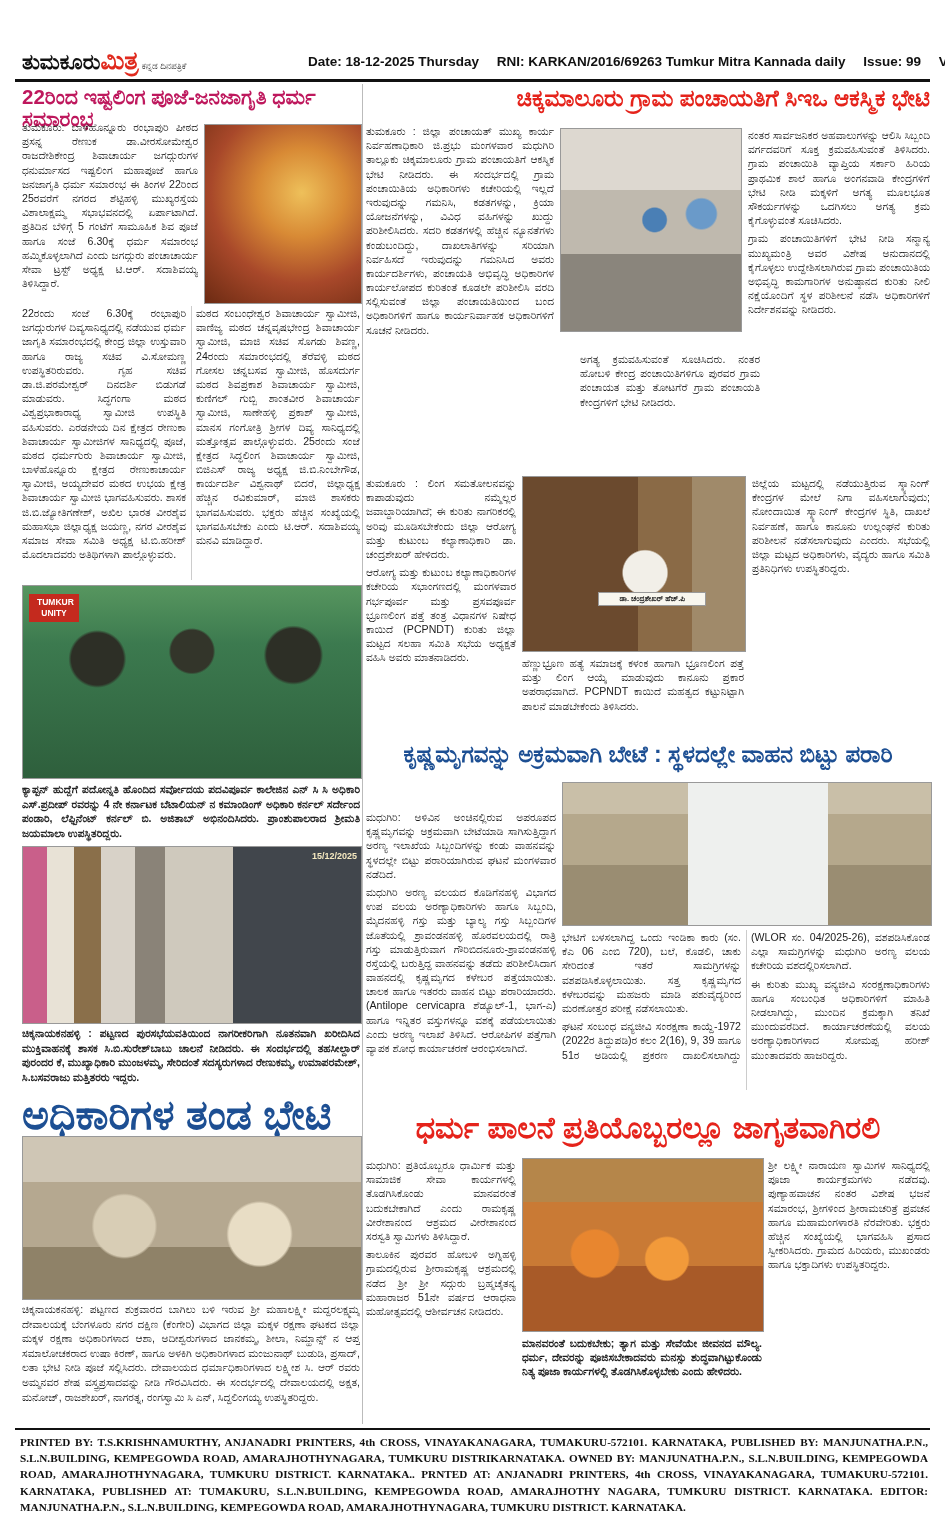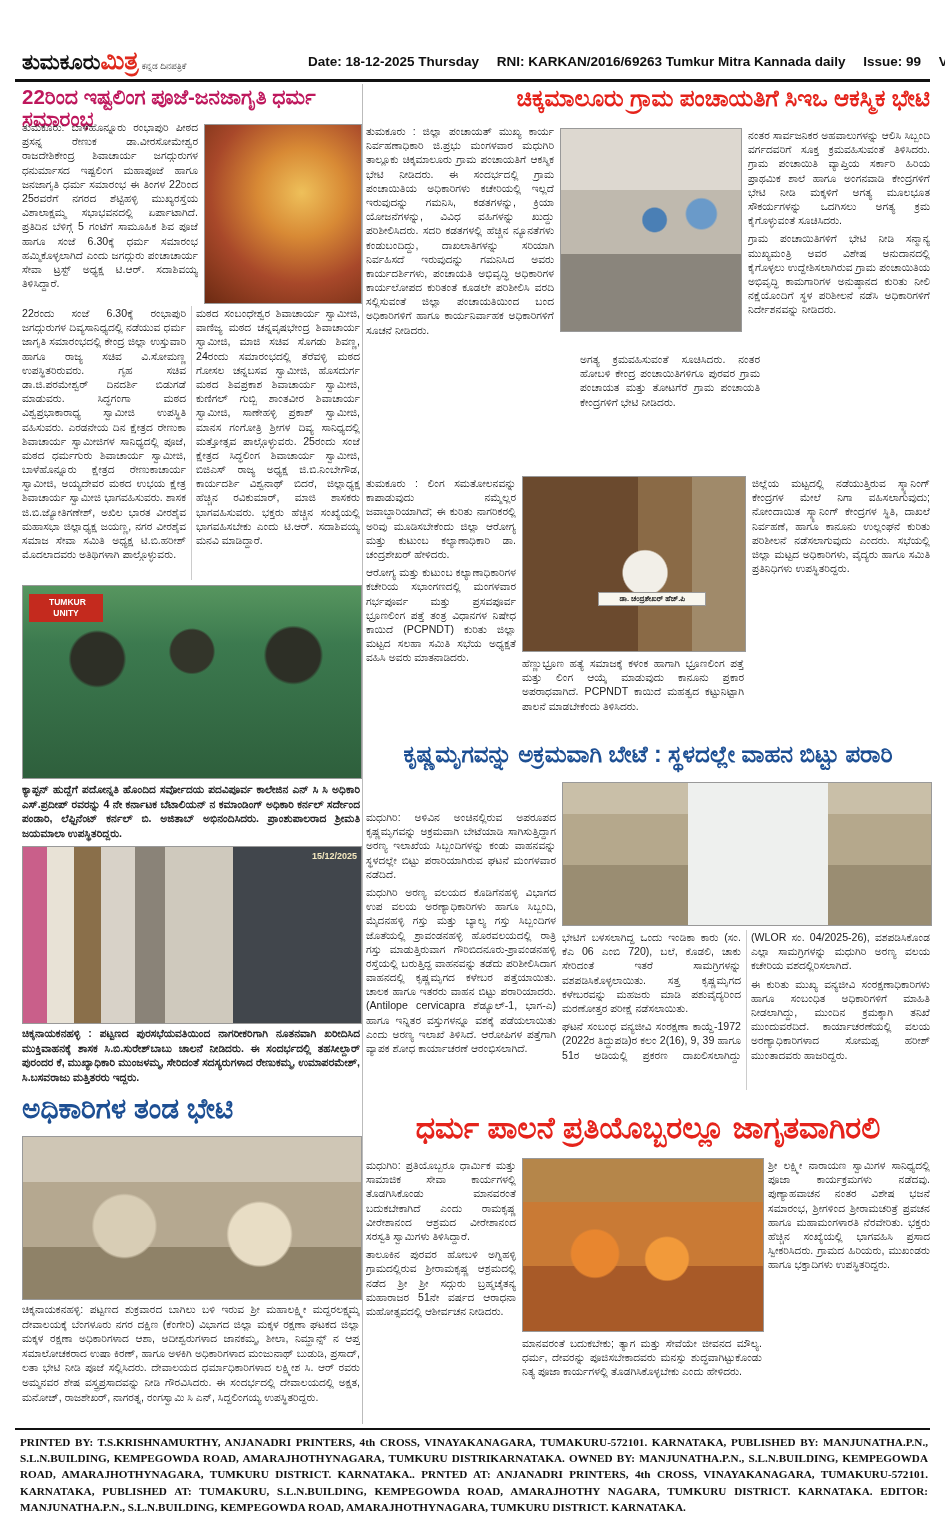--- a/index.html
+++ b/index.html
@@ -50,21 +50,21 @@
       linear-gradient(90deg,#6b4a2e 0 52%,#8a6a46 52% 76%,#a08a6a 76% 100%);}
   #ph-suv{background:
       linear-gradient(90deg,rgba(0,0,0,0) 0 34%,#eef0ee 34% 72%,rgba(0,0,0,0) 72%),
       linear-gradient(180deg,#c9bfa8 0 22%,#b5a88c 22% 58%,#9a8d72 58% 100%);}
   #ph-ashram{background:
       radial-gradient(circle at 30% 55%,#e8862f 0 12%,transparent 13%),
       radial-gradient(circle at 60% 58%,#f29a3a 0 12%,transparent 13%),
       linear-gradient(180deg,#b5864a 0 25%,#c97a35 25% 62%,#a85a28 62% 100%);}
   .ph-overlay{position:absolute;font-size:8px;color:#fff;}
   #van-stamp{right:4px;top:4px;color:#f5e9c0;font-size:9px;font-weight:bold;}
-  #ncc-banner{left:6px;top:8px;background:#c42a1e;color:#fff;width:34px;padding:3px 20px;
+  #ncc-banner{left:6px;top:8px;background:#c42a1e;color:#fff;width:34px;padding:3px 8px;
       text-align:center;font-size:8.5px;font-weight:bold;line-height:1.3;}
   #dho-plate{left:34%;bottom:26%;background:#f8f6ee;color:#222;font-size:7.5px;
       padding:1px 20px;border:1px solid #999;font-weight:bold;}
   
   #rule-bottom{left:15px;top:1428px;width:915px;height:2px;background:#111;}
   .footer-txt{font-family:"Liberation Serif",serif;font-size:11.2px;line-height:1.45;
       color:#111;text-align:justify;font-weight:bold;}
 </style>
 </head>
 <body>
@@ -100,21 +100,21 @@
   <div class="photo" id="ph-ncc" style="left:22px;top:585px;width:338px;height:192px;">
     <span class="ph-overlay" id="ncc-banner">TUMKUR UNITY</span>
   </div>
   <div class="abs caption" style="left:22px;top:782px;width:338px;height:60px;">ಕ್ಯಾಪ್ಟನ್ ಹುದ್ದೆಗೆ ಪದೋನ್ನತಿ ಹೊಂದಿದ ಸರ್ವೋದಯ ಪದವಿಪೂರ್ವ ಕಾಲೇಜಿನ ಎನ್ ಸಿ ಸಿ ಅಧಿಕಾರಿ ಎಸ್.ಪ್ರದೀಪ್ ರವರನ್ನು 4 ನೇ ಕರ್ನಾಟಕ ಬೆಟಾಲಿಯನ್ ನ ಕಮಾಂಡಿಂಗ್ ಅಧಿಕಾರಿ ಕರ್ನಲ್ ಸರ್ದೇಂದ ಪಂಡಾರಿ, ಲೆಫ್ಟಿನೆಂಟ್ ಕರ್ನಲ್ ಬಿ. ಅಜಿತಾಬ್ ಅಭಿನಂದಿಸಿದರು. ಪ್ರಾಂಶುಪಾಲರಾದ ಶ್ರೀಮತಿ ಜಯಮಾಲಾ ಉಪಸ್ಥಿತರಿದ್ದರು.</div>
 
   <div class="photo" id="ph-van" style="left:22px;top:846px;width:338px;height:176px;">
     <span class="ph-overlay" id="van-stamp">15/12/2025</span>
   </div>
   <div class="abs caption" style="left:22px;top:1026px;width:338px;height:64px;">ಚಿಕ್ಕನಾಯಕನಹಳ್ಳಿ : ಪಟ್ಟಣದ ಪುರಸಭೆಯವತಿಯಿಂದ ನಾಗರೀಕರಿಗಾಗಿ ನೂತನವಾಗಿ ಖರೀದಿಸಿದ ಮುಕ್ತಿವಾಹನಕ್ಕೆ ಶಾಸಕ ಸಿ.ಬಿ.ಸುರೇಶ್‌ಬಾಬು ಚಾಲನೆ ನೀಡಿದರು. ಈ ಸಂದರ್ಭದಲ್ಲಿ ತಹಸೀಲ್ದಾರ್ ಪುರಂದರ ಕೆ, ಮುಖ್ಯಾಧಿಕಾರಿ ಮುಂಜಳಮ್ಮ, ಸೇರಿದಂತೆ ಸದಸ್ಯರುಗಳಾದ ರೇಣುಕಮ್ಮ, ಉಮಾಪರಮೇಶ್, ಸಿ.ಬಸವರಾಜು ಮತ್ತಿತರರು ಇದ್ದರು.</div>
 
-  <div class="abs hl hl-blue" style="left:22px;top:1094px;width:338px;font-size:28px;">ಅಧಿಕಾರಿಗಳ ತಂಡ ಭೇಟಿ</div>
+  <div class="abs hl hl-blue" style="left:22px;top:1094px;width:338px;font-size:41px;">ಅಧಿಕಾರಿಗಳ ತಂಡ ಭೇಟಿ</div>
   <div class="photo" id="ph-temple" style="left:22px;top:1136px;width:338px;height:162px;"></div>
   <div class="abs caption" style="left:22px;top:1302px;width:338px;height:122px;font-weight:normal;">ಚಿಕ್ಕನಾಯಕನಹಳ್ಳಿ: ಪಟ್ಟಣದ ಶುಕ್ರವಾರದ ಬಾಗಿಲು ಬಳಿ ಇರುವ ಶ್ರೀ ಮಹಾಲಕ್ಷ್ಮೀ ಮದ್ದರಲಕ್ಷ್ಮಮ್ಮ ದೇವಾಲಯಕ್ಕೆ ಬೆಂಗಳೂರು ನಗರ ದಕ್ಷಿಣ (ಕೆಂಗೇರಿ) ವಿಭಾಗದ ಜಿಲ್ಲಾ ಮಕ್ಕಳ ರಕ್ಷಣಾ ಘಟಕದ ಜಿಲ್ಲಾ ಮಕ್ಕಳ ರಕ್ಷಣಾ ಅಧಿಕಾರಿಗಳಾದ ಆಶಾ, ಅದೀಶ್ವರುಗಳಾದ ಜಾನಕಮ್ಮ, ಶೀಲಾ, ನಿಮ್ಹಾನ್ಸ್ ನ ಆಪ್ತ ಸಮಾಲೋಚಕರಾದ ಉಷಾ ಕಿರಣ್, ಹಾಗೂ ಅಳಕಿಗಿ ಅಧಿಕಾರಿಗಳಾದ ಮಂಜುನಾಥ್ ಬುಡುಡಿ, ಪ್ರಸಾದ್, ಲತಾ ಭೇಟಿ ನೀಡಿ ಪೂಜೆ ಸಲ್ಲಿಸಿದರು. ದೇವಾಲಯದ ಧರ್ಮಾಧಿಕಾರಿಗಳಾದ ಲಕ್ಷ್ಮೀಶ ಸಿ. ಆರ್ ರವರು ಅಮ್ಮನವರ ಶೇಷ ವಸ್ತ್ರಪ್ರಸಾದವನ್ನು ನೀಡಿ ಗೌರವಿಸಿದರು. ಈ ಸಂದರ್ಭದಲ್ಲಿ ದೇವಾಲಯದಲ್ಲಿ ಅಕ್ಷತ, ಮನೋಜ್, ರಾಜಶೇಖರ್, ನಾಗರತ್ನ, ರಂಗಸ್ವಾಮಿ ಸಿ ಎನ್, ಸಿದ್ದಲಿಂಗಯ್ಯ ಉಪಸ್ಥಿತರಿದ್ದರು.</div>
 
   <div class="abs hl hl-red" style="left:366px;top:86px;width:564px;font-size:23px;text-align:right;">ಚಿಕ್ಕಮಾಲೂರು ಗ್ರಾಮ ಪಂಚಾಯತಿಗೆ ಸಿಇಒ ಆಕಸ್ಮಿಕ ಭೇಟಿ</div>
   <div class="abs body-txt" style="left:366px;top:124px;width:188px;height:302px;">
     <p>ತುಮಕೂರು : ಜಿಲ್ಲಾ ಪಂಚಾಯತ್ ಮುಖ್ಯ ಕಾರ್ಯ ನಿರ್ವಹಣಾಧಿಕಾರಿ ಜಿ.ಪ್ರಭು ಮಂಗಳವಾರ ಮಧುಗಿರಿ ತಾಲ್ಲೂಕು ಚಿಕ್ಕಮಾಲೂರು ಗ್ರಾಮ ಪಂಚಾಯತಿಗೆ ಆಕಸ್ಮಿಕ ಭೇಟಿ ನೀಡಿದರು. ಈ ಸಂದರ್ಭದಲ್ಲಿ ಗ್ರಾಮ ಪಂಚಾಯಿತಿಯ ಅಧಿಕಾರಿಗಳು ಕಚೇರಿಯಲ್ಲಿ ಇಲ್ಲದೆ ಇರುವುದನ್ನು ಗಮನಿಸಿ, ಕಡತಗಳನ್ನು, ಕ್ರಿಯಾ ಯೋಜನೆಗಳನ್ನು, ವಿವಿಧ ವಹಿಗಳನ್ನು ಖುದ್ದು ಪರಿಶೀಲಿಸಿದರು. ಸದರಿ ಕಡತಗಳಲ್ಲಿ ಹೆಚ್ಚಿನ ನ್ಯೂನತೆಗಳು ಕಂಡುಬಂದಿದ್ದು, ದಾಖಲಾತಿಗಳನ್ನು ಸರಿಯಾಗಿ ನಿರ್ವಹಿಸದೆ ಇರುವುದನ್ನು ಗಮನಿಸಿದ ಅವರು ಕಾರ್ಯದರ್ಶಿಗಳು, ಪಂಚಾಯತಿ ಅಭಿವೃದ್ಧಿ ಅಧಿಕಾರಿಗಳ ಕಾರ್ಯಲೋಪದ ಕುರಿತಂತೆ ಕೂಡಲೇ ಪರಿಶೀಲಿಸಿ ವರದಿ ಸಲ್ಲಿಸುವಂತೆ ಜಿಲ್ಲಾ ಪಂಚಾಯತಿಯಿಂದ ಬಂದ ಅಧಿಕಾರಿಗಳಿಗೆ ಹಾಗೂ ಕಾರ್ಯನಿರ್ವಾಹಕ ಅಧಿಕಾರಿಗಳಿಗೆ ಸೂಚನೆ ನೀಡಿದರು.</p>
   </div>
   <div class="photo" id="ph-office" style="left:560px;top:128px;width:180px;height:202px;"></div>
   <div class="abs body-txt" style="left:560px;top:352px;width:180px;height:96px;margin-left:20px;">
     <p>ಅಗತ್ಯ ಕ್ರಮವಹಿಸುವಂತೆ ಸೂಚಿಸಿದರು. ನಂತರ ಹೋಬಳಿ ಕೇಂದ್ರ ಪಂಚಾಯಿತಿಗಳಿಗೂ ಪುರವರ ಗ್ರಾಮ ಪಂಚಾಯತ ಮತ್ತು ತೋಟಗೆರೆ ಗ್ರಾಮ ಪಂಚಾಯತಿ ಕೇಂದ್ರಗಳಿಗೆ ಭೇಟಿ ನೀಡಿದರು.</p>
@@ -149,21 +149,21 @@
     <p>ಘಟನೆ ಸಂಬಂಧ ವನ್ಯಜೀವಿ ಸಂರಕ್ಷಣಾ ಕಾಯ್ದೆ-1972 (2022ರ ತಿದ್ದುಪಡಿ)ರ ಕಲಂ 2(16), 9, 39 ಹಾಗೂ 51ರ ಅಡಿಯಲ್ಲಿ ಪ್ರಕರಣ ದಾಖಲಿಸಲಾಗಿದ್ದು (WLOR ಸಂ. 04/2025-26), ವಶಪಡಿಸಿಕೊಂಡ ಎಲ್ಲಾ ಸಾಮಗ್ರಿಗಳನ್ನು ಮಧುಗಿರಿ ಅರಣ್ಯ ವಲಯ ಕಚೇರಿಯ ವಶದಲ್ಲಿರಿಸಲಾಗಿದೆ.</p>
     <p>ಈ ಕುರಿತು ಮುಖ್ಯ ವನ್ಯಜೀವಿ ಸಂರಕ್ಷಣಾಧಿಕಾರಿಗಳು ಹಾಗೂ ಸಂಬಂಧಿತ ಅಧಿಕಾರಿಗಳಿಗೆ ಮಾಹಿತಿ ನೀಡಲಾಗಿದ್ದು, ಮುಂದಿನ ಕ್ರಮಕ್ಕಾಗಿ ತನಿಖೆ ಮುಂದುವರೆದಿದೆ. ಕಾರ್ಯಾಚರಣೆಯಲ್ಲಿ ವಲಯ ಅರಣ್ಯಾಧಿಕಾರಿಗಳಾದ ಸೋಮಪ್ಪ ಹರೀಶ್ ಮುಂತಾದವರು ಹಾಜರಿದ್ದರು.</p>
   </div>
 
   <div class="abs hl hl-red" style="left:366px;top:1112px;width:564px;font-size:30px;text-align:center;">ಧರ್ಮ ಪಾಲನೆ ಪ್ರತಿಯೊಬ್ಬರಲ್ಲೂ ಜಾಗೃತವಾಗಿರಲಿ</div>
   <div class="abs body-txt" style="left:366px;top:1158px;width:150px;height:266px;">
     <p>ಮಧುಗಿರಿ: ಪ್ರತಿಯೊಬ್ಬರೂ ಧಾರ್ಮಿಕ ಮತ್ತು ಸಾಮಾಜಿಕ ಸೇವಾ ಕಾರ್ಯಗಳಲ್ಲಿ ತೊಡಗಿಸಿಕೊಂಡು ಮಾನವರಂತೆ ಬದುಕಬೇಕಾಗಿದೆ ಎಂದು ರಾಮಕೃಷ್ಣ ವೀರೇಶಾನಂದ ಆಶ್ರಮದ ವೀರೇಶಾನಂದ ಸರಸ್ವತಿ ಸ್ವಾಮಿಗಳು ತಿಳಿಸಿದ್ದಾರೆ.</p>
     <p>ತಾಲೂಕಿನ ಪುರವರ ಹೋಬಳಿ ಅಗ್ನಿಹಳ್ಳಿ ಗ್ರಾಮದಲ್ಲಿರುವ ಶ್ರೀರಾಮಕೃಷ್ಣ ಆಶ್ರಮದಲ್ಲಿ ನಡೆದ ಶ್ರೀ ಶ್ರೀ ಸದ್ಗುರು ಬ್ರಹ್ಮಚೈತನ್ಯ ಮಹಾರಾಜರ 51ನೇ ವರ್ಷದ ಆರಾಧನಾ ಮಹೋತ್ಸವದಲ್ಲಿ ಆಶೀರ್ವಚನ ನೀಡಿದರು.</p>
   </div>
   <div class="photo" id="ph-ashram" style="left:522px;top:1158px;width:240px;height:172px;"></div>
-  <div class="abs body-txt" style="left:522px;top:1336px;width:240px;height:88px;">
+  <div class="abs body-txt" style="left:522px;top:1336px;width:240px;height:88px;font-weight:bold;">
     <p>ಮಾನವರಂತೆ ಬದುಕಬೇಕು; ತ್ಯಾಗ ಮತ್ತು ಸೇವೆಯೇ ಜೀವನದ ಮೌಲ್ಯ. ಧರ್ಮ, ದೇವರನ್ನು ಪೂಜಿಸಬೇಕಾದವರು ಮನಸ್ಸು ಶುದ್ಧವಾಗಿಟ್ಟುಕೊಂಡು ನಿತ್ಯ ಪೂಜಾ ಕಾರ್ಯಗಳಲ್ಲಿ ತೊಡಗಿಸಿಕೊಳ್ಳಬೇಕು ಎಂದು ಹೇಳಿದರು.</p>
   </div>
   <div class="abs body-txt" style="left:768px;top:1158px;width:162px;height:266px;">
     <p>ಶ್ರೀ ಲಕ್ಷ್ಮೀ ನಾರಾಯಣ ಸ್ವಾಮಿಗಳ ಸಾನಿಧ್ಯದಲ್ಲಿ ಪೂಜಾ ಕಾರ್ಯಕ್ರಮಗಳು ನಡೆದವು. ಪುಣ್ಯಾಹವಾಚನ ನಂತರ ವಿಶೇಷ ಭಜನೆ ಸಮಾರಂಭ, ಶ್ರೀಗಳಿಂದ ಶ್ರೀರಾಮಚರಿತ್ರೆ ಪ್ರವಚನ ಹಾಗೂ ಮಹಾಮಂಗಳಾರತಿ ನೆರವೇರಿತು. ಭಕ್ತರು ಹೆಚ್ಚಿನ ಸಂಖ್ಯೆಯಲ್ಲಿ ಭಾಗವಹಿಸಿ ಪ್ರಸಾದ ಸ್ವೀಕರಿಸಿದರು. ಗ್ರಾಮದ ಹಿರಿಯರು, ಮುಖಂಡರು ಹಾಗೂ ಭಕ್ತಾದಿಗಳು ಉಪಸ್ಥಿತರಿದ್ದರು.</p>
   </div>
 
   <div class="abs" id="rule-bottom"></div>
   <div class="abs footer-txt" style="left:20px;top:1434px;width:908px;height:78px;">PRINTED BY: T.S.KRISHNAMURTHY, ANJANADRI PRINTERS, 4th CROSS, VINAYAKANAGARA, TUMAKURU-572101. KARNATAKA, PUBLISHED BY: MANJUNATHA.P.N., S.L.N.BUILDING, KEMPEGOWDA ROAD, AMARAJHOTHYNAGARA, TUMKURU DISTRIKARNATAKA. OWNED BY: MANJUNATHA.P.N., S.L.N.BUILDING, KEMPEGOWDA ROAD, AMARAJHOTHYNAGARA, TUMKURU DISTRICT. KARNATAKA.. PRNTED AT: ANJANADRI PRINTERS, 4th CROSS, VINAYAKANAGARA, TUMAKURU-572101. KARNATAKA, PUBLISHED AT: TUMAKURU, S.L.N.BUILDING, KEMPEGOWDA ROAD, AMARAJHOTHY NAGARA, TUMKURU DISTRICT. KARNATAKA. EDITOR: MANJUNATHA.P.N., S.L.N.BUILDING, KEMPEGOWDA ROAD, AMARAJHOTHYNAGARA, TUMKURU DISTRICT. KARNATAKA.</div>
 
 </div>

